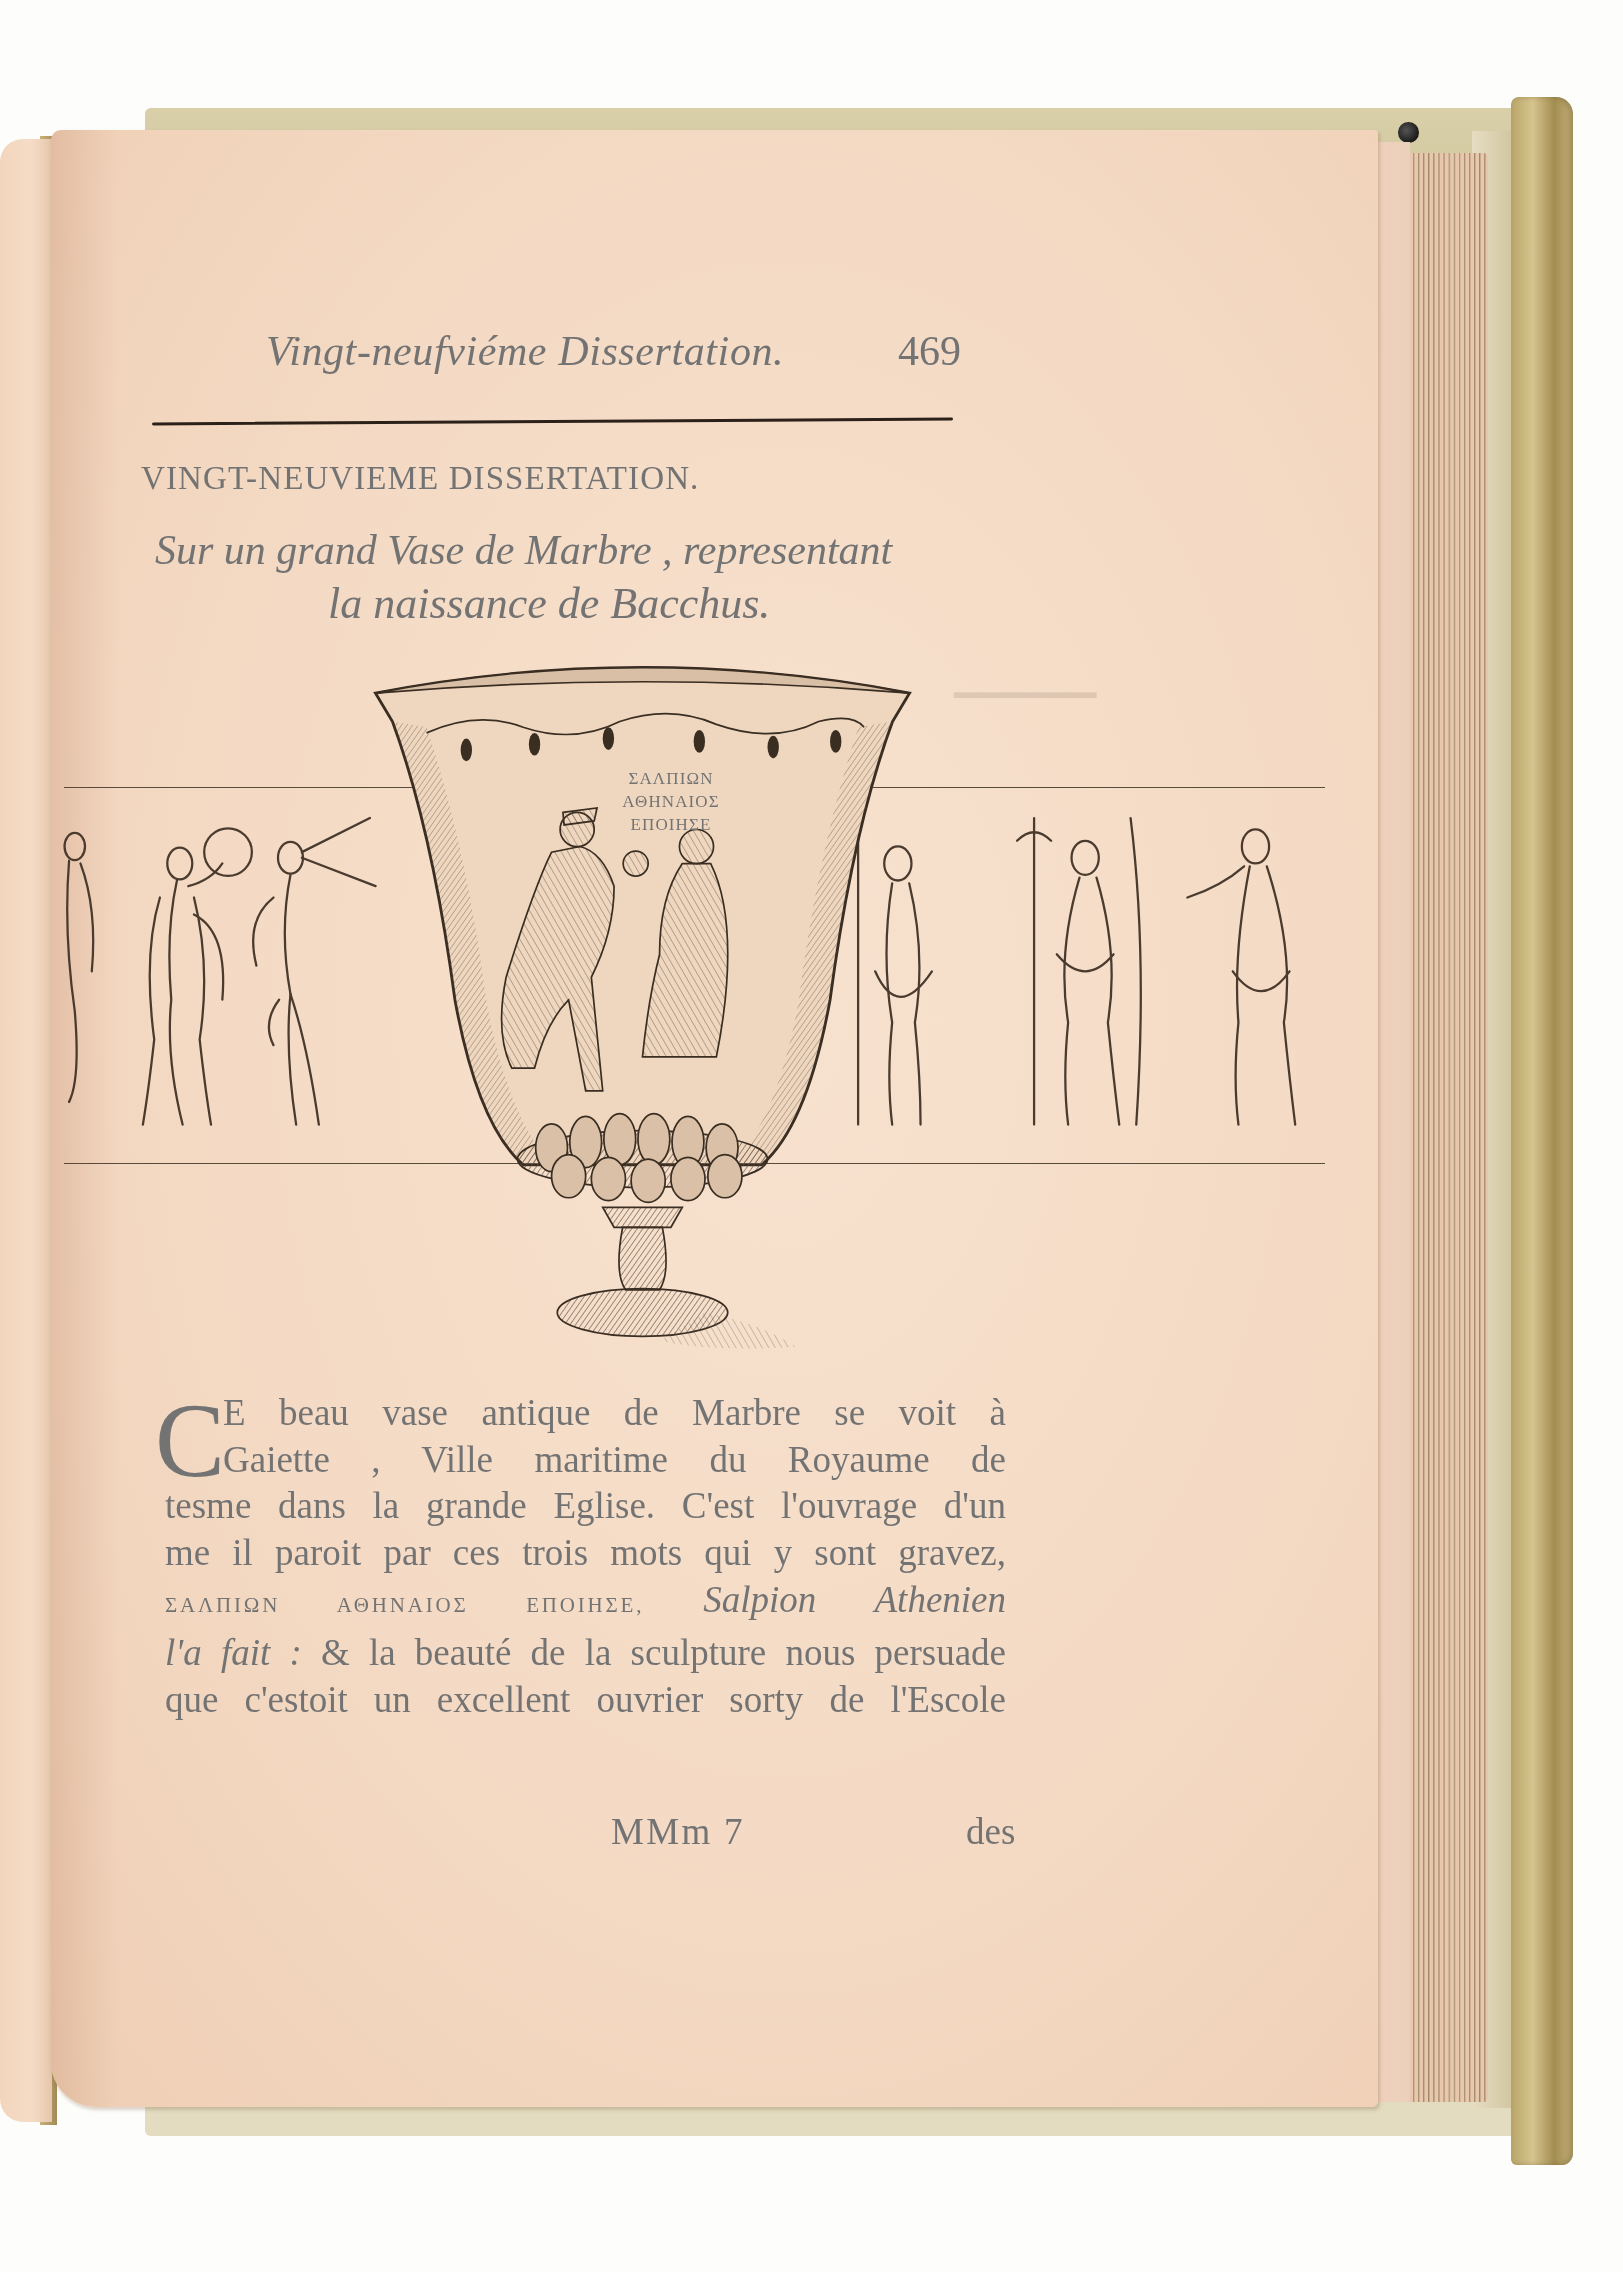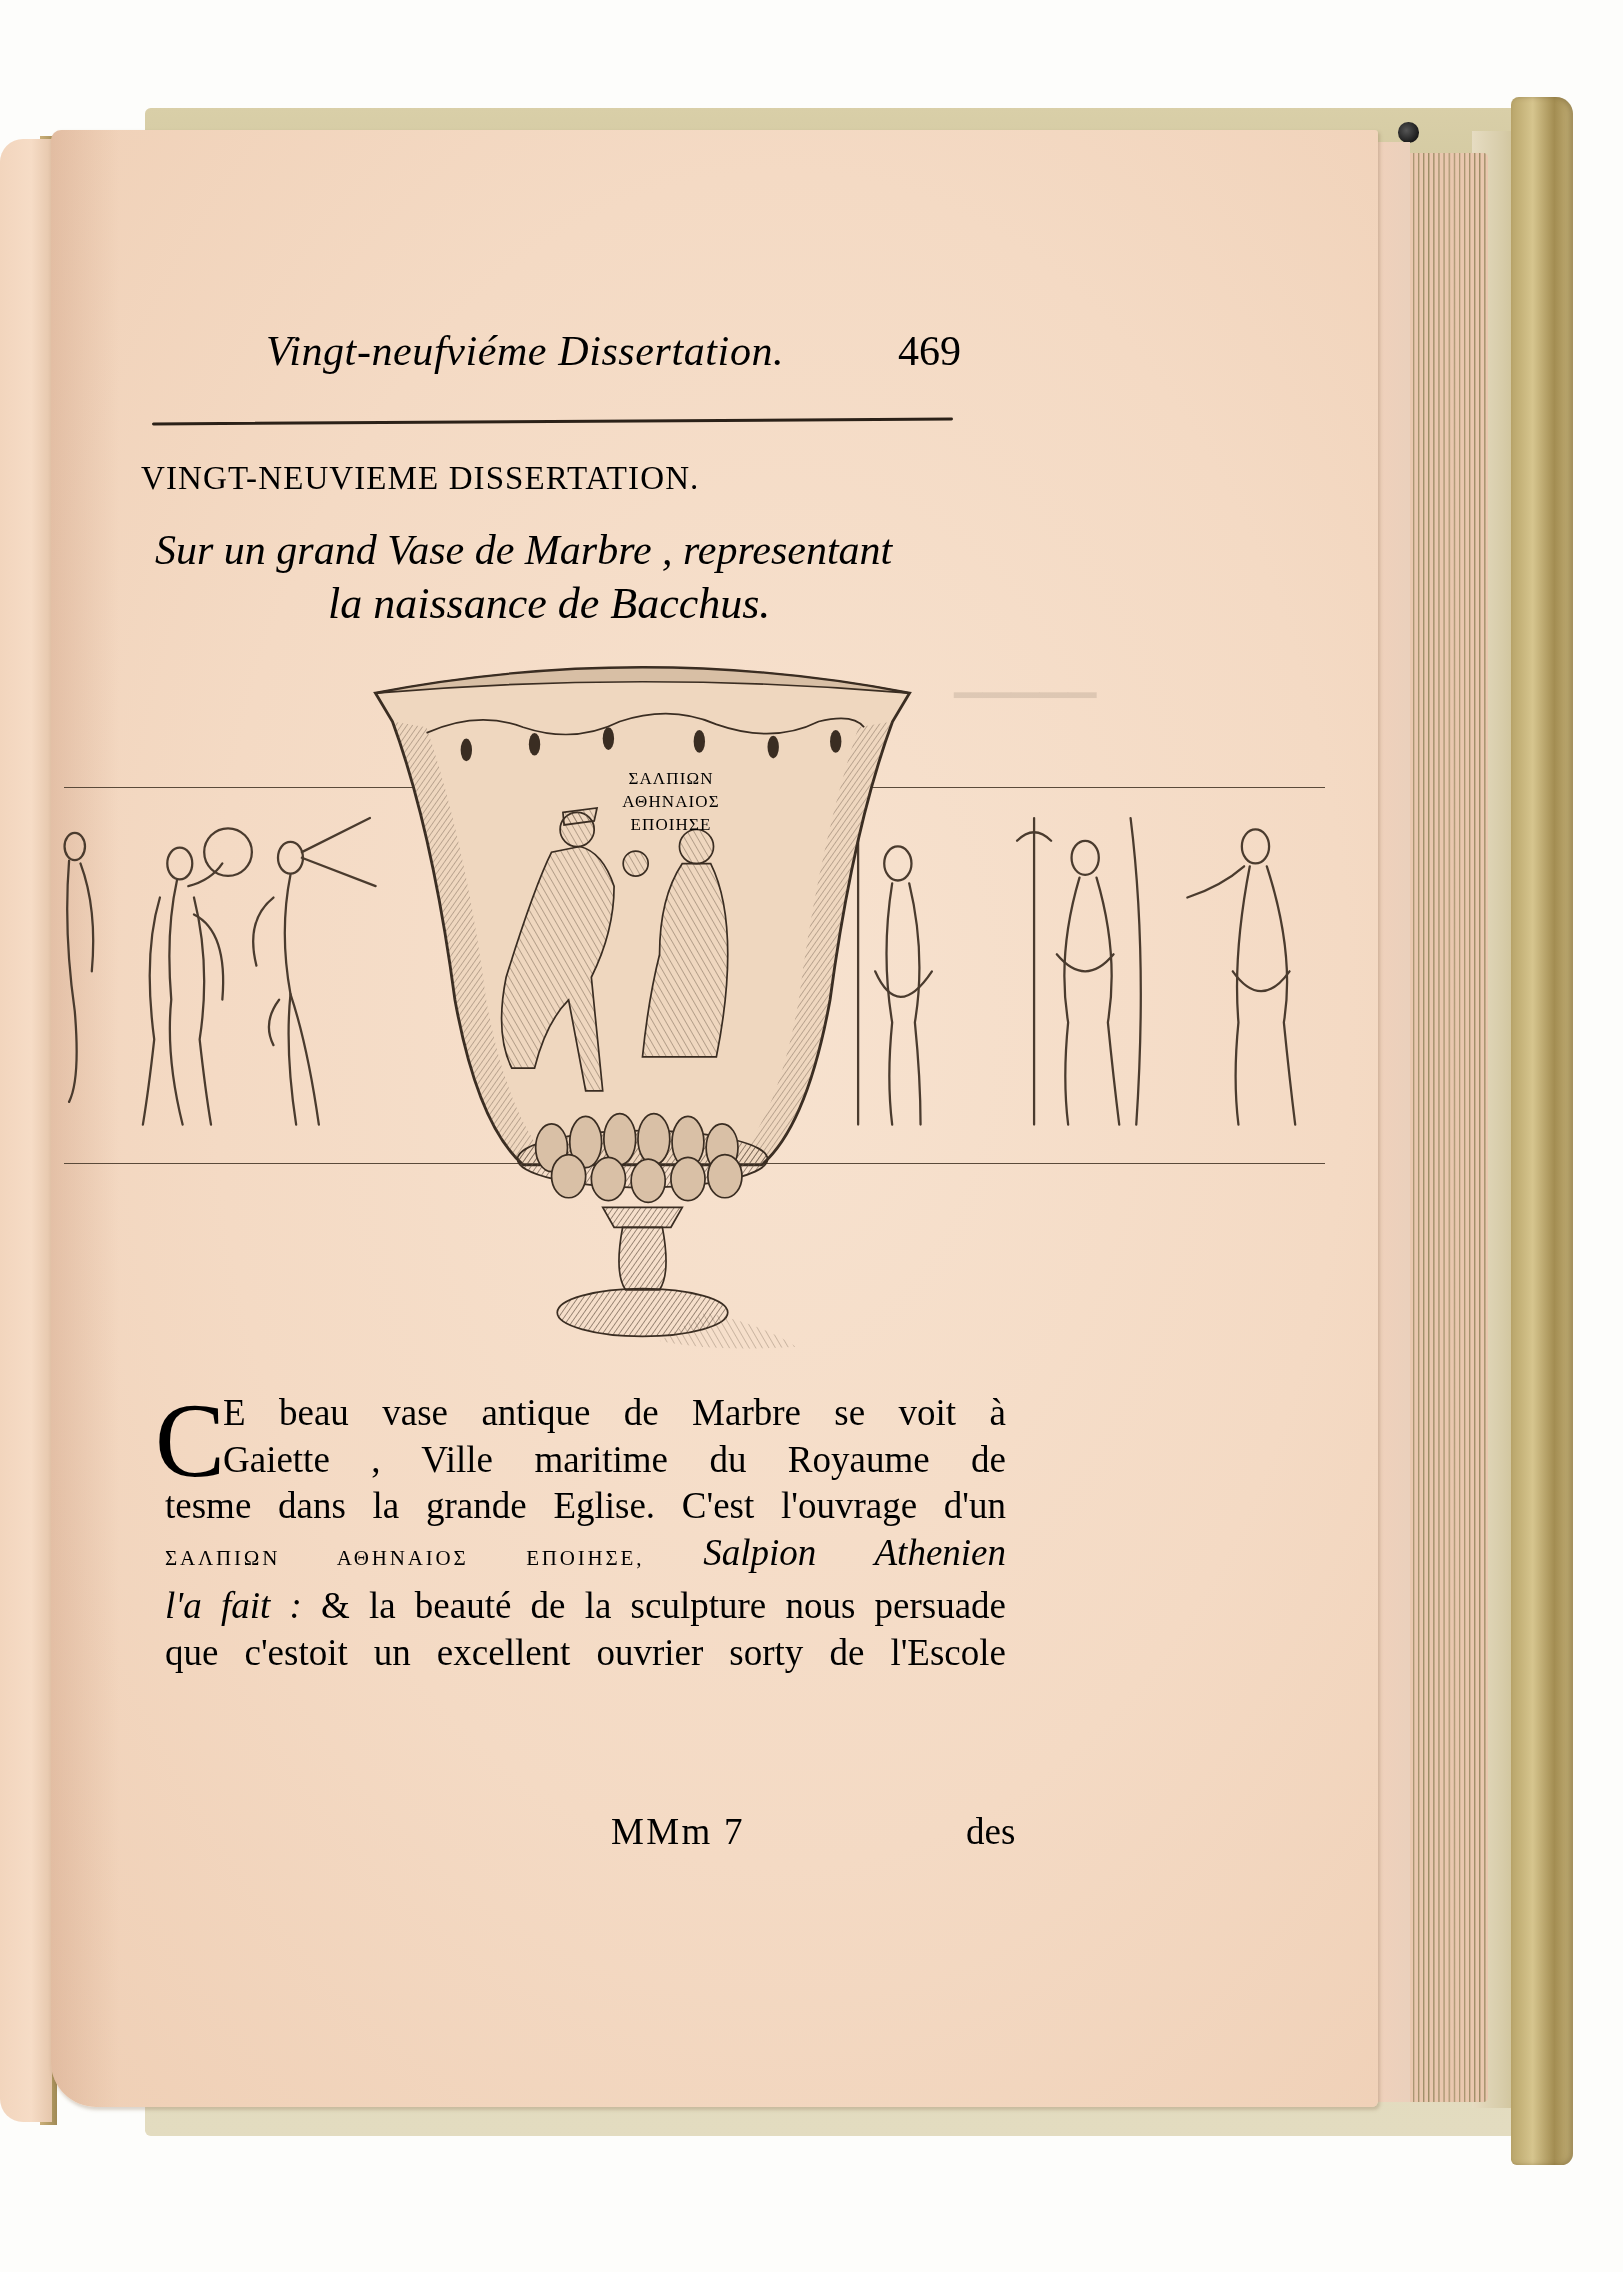--- a/index.html
+++ b/index.html
@@ -61,21 +61,21 @@
     border-radius: 10.2px 3.4px 5.7px 45px;
     box-shadow: 1.1px 2.3px 3.4px rgba(120,90,60,0.25);
   }
   .page-gutter {
     left: 51px; top: 130px; width: 68px; height: 1977px;
     background: linear-gradient(90deg, rgba(200,150,120,0.35), rgba(240,210,190,0));
     border-radius: 10.2px 0 0 45px;
   }
 
   
-  .ink { color: #000000; }
+  .ink { color: #737373; }
   .running-head {
     left: 266px; top: 327px; font-style: italic; font-size: 42px; letter-spacing: 0.6px;
   }
   .page-number { left: 898px; top: 327px; font-size: 42px; }
   .head-rule {
     left: 152px; top: 420px; width: 801px; height: 3.4px; background: #2b2118;
     transform: rotate(-0.35deg); border-radius: 1.7px;
   }
   .title {
     left: 141px; top: 460px; font-size: 33px; letter-spacing: 1.1px; white-space: nowrap;
@@ -256,20 +256,21 @@
 
 <div class="abs ink drop-cap">C</div>
 
 <div class="abs ink body-text first-lines" style="left:223px; width:783px;">
   <span class="body-line">E beau vase antique de Marbre se voit à</span>
   <span class="body-line">Gaiette , Ville maritime du Royaume de</span>
 </div>
 
 <div class="abs ink body-text" style="top:1482px;">
   <span class="body-line">tesme dans la grande Eglise. C'est l'ouvrage d'un</span>
+  <span class="body-line">me il paroit par ces trois mots qui y sont gravez,</span>
   <span class="body-line">
     <span class="greek-inline">ΣΑΛΠΙΩΝ ΑΘΗΝΑΙΟΣ ΕΠΟΙΗΣΕ,</span>
     <span class="italic">Salpion Athenien</span>
   </span>
   <span class="body-line">
     <span class="italic">l'a fait :</span>
     <span>&amp; la beauté de la sculpture nous persuade</span>
   </span>
   <span class="body-line">que c'estoit un excellent ouvrier sorty de l'Escole</span>
 </div>

